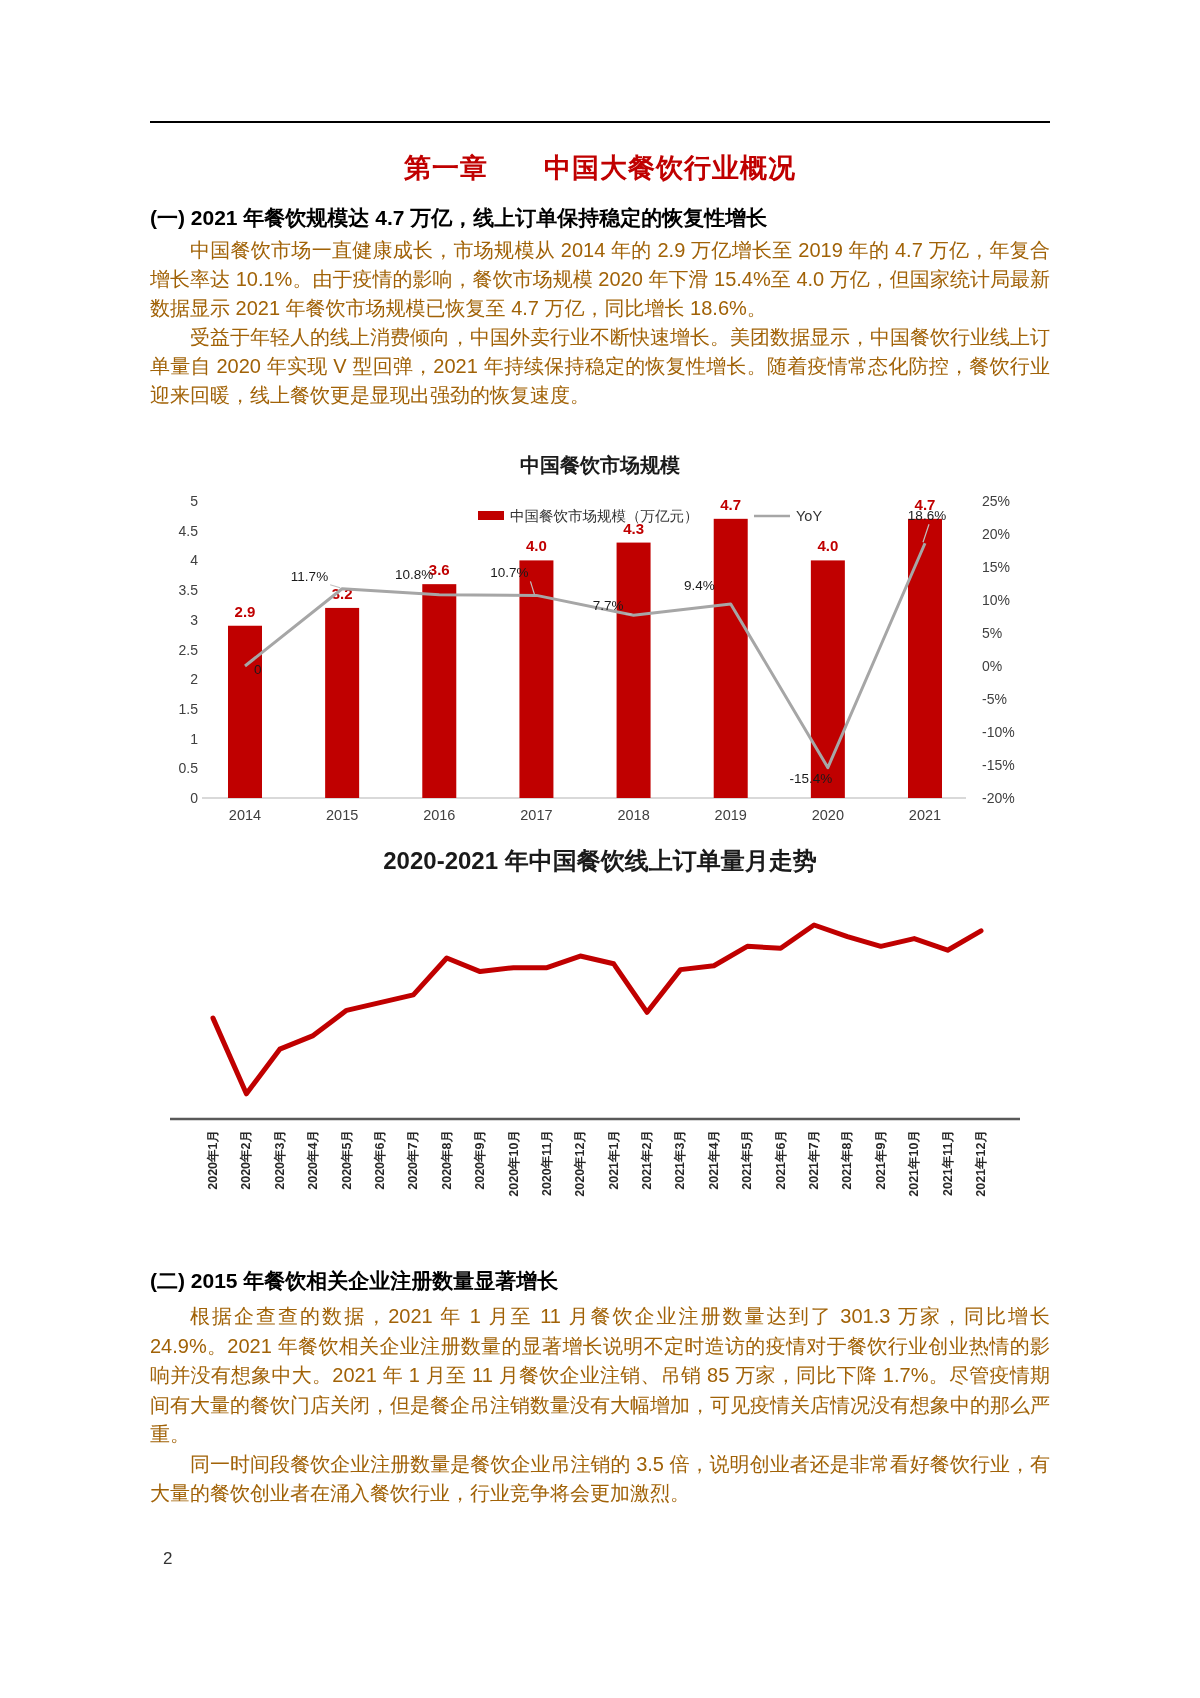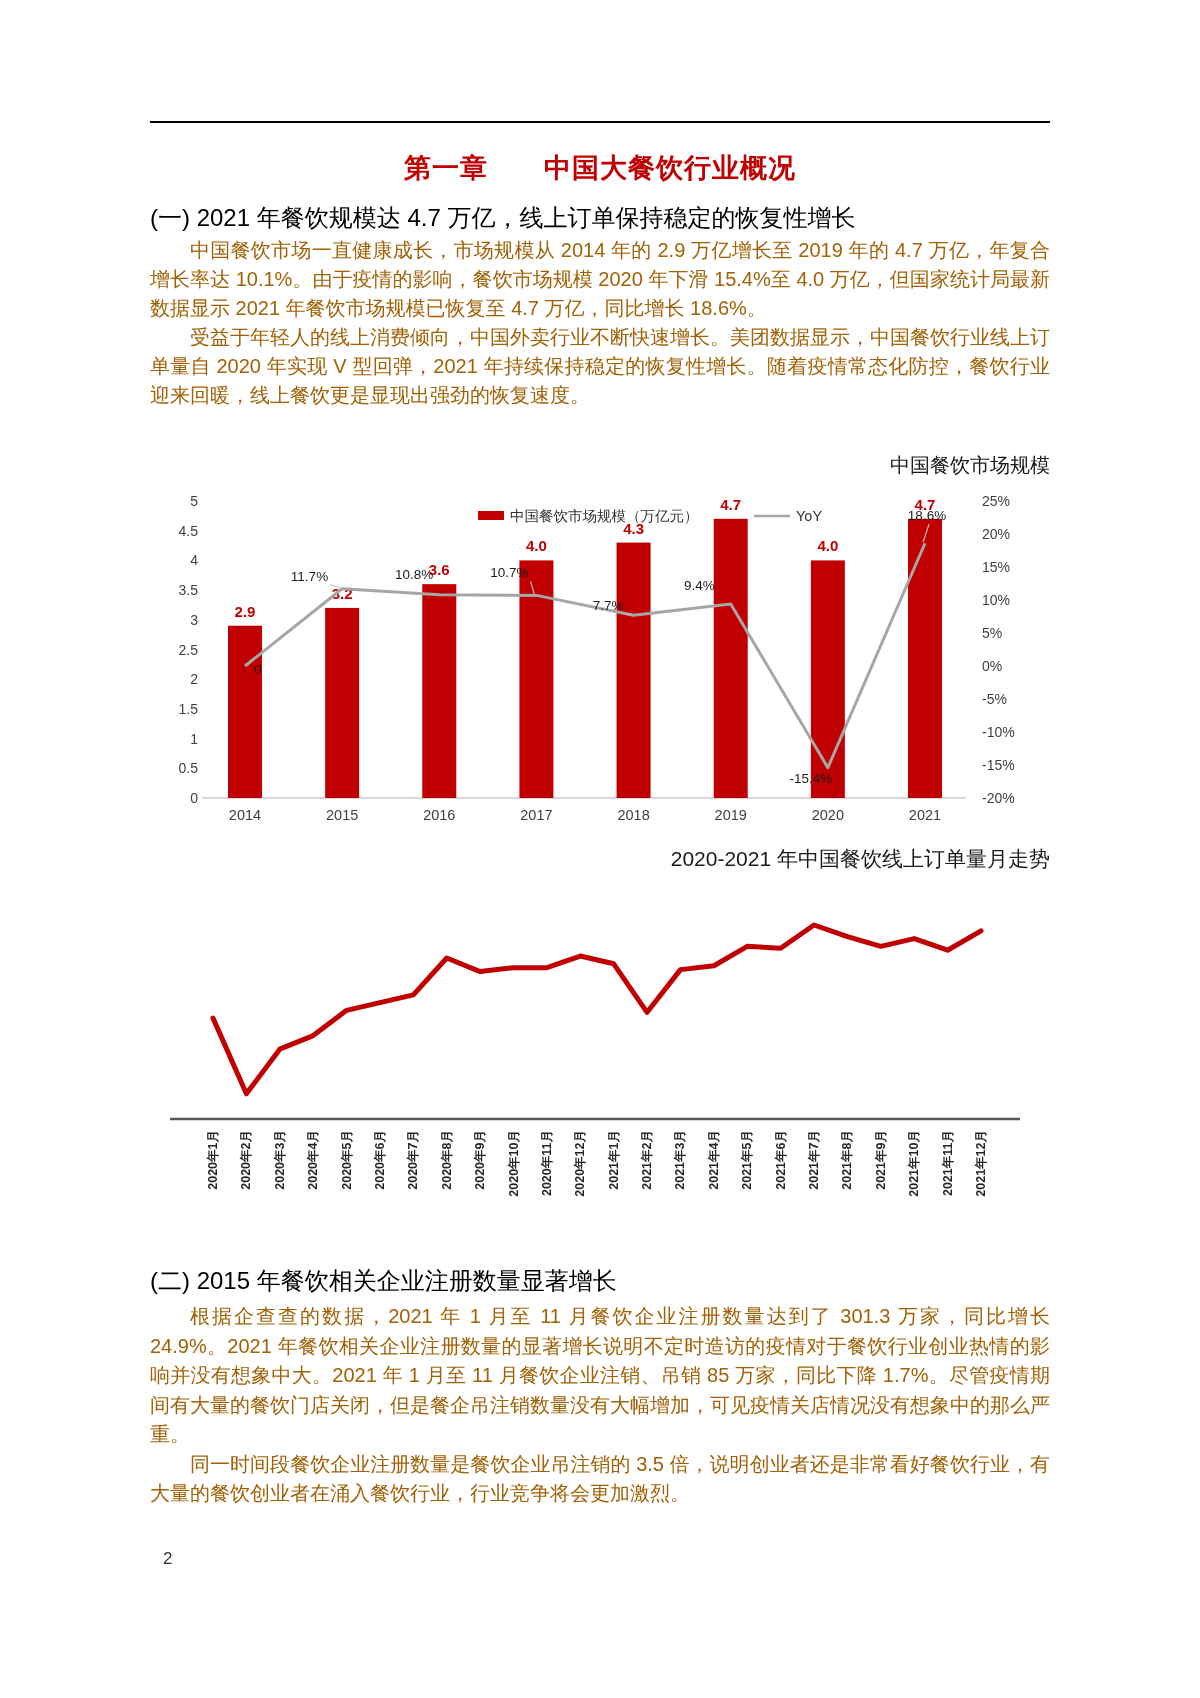--- a/index.html
+++ b/index.html
@@ -2,25 +2,25 @@
 <html><head>
 <meta charset="utf-8">
 <style>
   html,body{margin:0;padding:0;background:#ffffff;}
   body{width:1200px;height:1698px;font-family:"Liberation Sans","DejaVu Sans",sans-serif;color:#1a1a1a;}
   .page{position:relative;width:1200px;height:1698px;background:#fff;overflow:hidden;margin-top:12px;}
   .header-rule{position:absolute;left:150px;top:109px;width:900px;border-top:2px solid #000;}
   .chapter-title{position:absolute;left:150px;top:138px;width:900px;text-align:center;
     font-size:27px;font-weight:bold;color:#c00000;letter-spacing:1px;}
   .text-flow{position:absolute;left:150px;top:190px;width:900px;}
-  .section-heading{font-size:24px;font-weight:normal;line-height:32px;margin:0 0 2px 0;color:#000;}
+  .section-heading{font-size:21px;font-weight:bold;line-height:32px;margin:0 0 2px 0;color:#000;}
   .body-para{font-size:20px;line-height:29px;margin:0;text-align:justify;text-indent:2em;color:#a16207;}
-  .chart-title{position:absolute;left:150px;width:900px;text-align:right;font-weight:normal;color:#1a1a1a;}
+  .chart-title{position:absolute;left:150px;width:900px;text-align:center;font-weight:bold;color:#1a1a1a;}
   #chart1-title{top:440px;font-size:20px;}
-  #chart2-title{top:833px;font-size:21px;}
+  #chart2-title{top:833px;font-size:24px;}
   .chart{position:absolute;left:150px;}
   #chart1{top:478px;width:900px;height:345px;}
   #chart2{top:862px;width:900px;height:380px;}
   .text-flow2{position:absolute;left:150px;top:1252px;width:900px;}
   .text-flow2 .section-heading{line-height:34px;margin-bottom:4px;}
   .text-flow2 .body-para{line-height:29.5px;}
   .page-number{position:absolute;left:163px;top:1537px;font-size:17px;color:#333;}
   svg text{font-family:"Liberation Sans","DejaVu Sans",sans-serif;}
 </style>
 </head>

